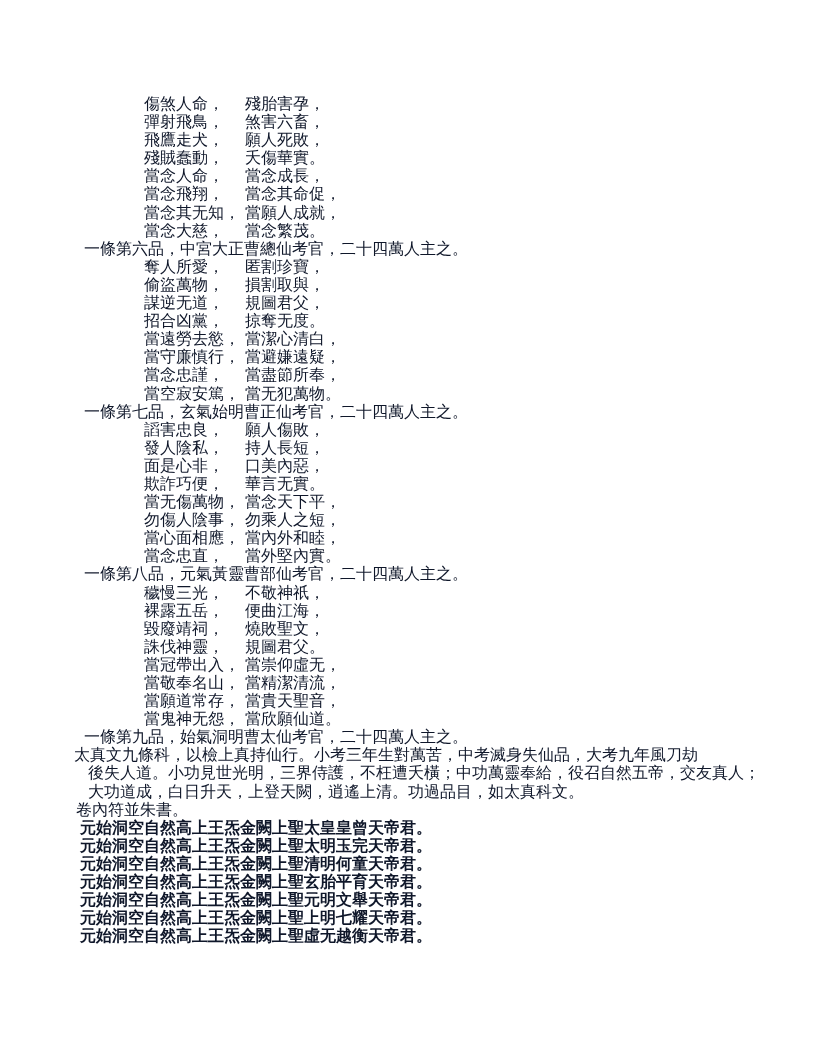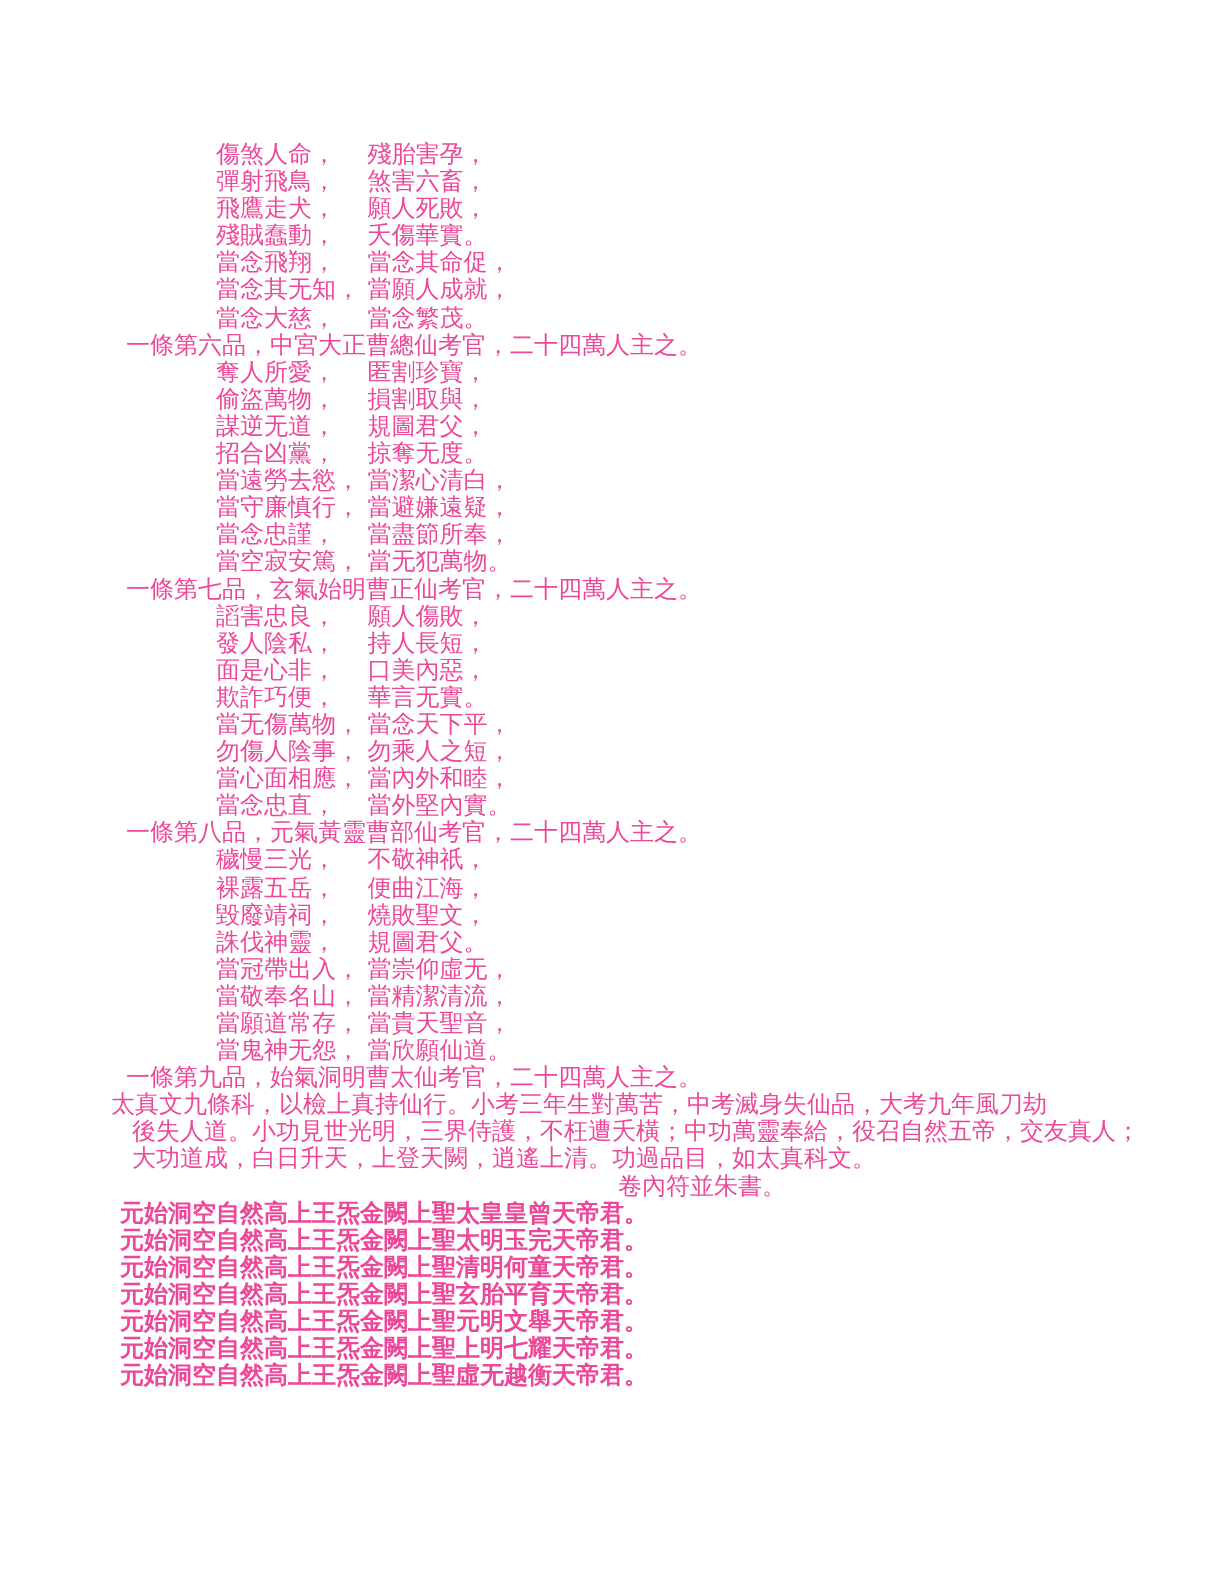--- a/index.html
+++ b/index.html
@@ -8,21 +8,21 @@
     background: #e8e8e8;
   }
   .page {
     position: relative;
     width: 816px;
     height: 1056px;
     margin: 0 auto;
     background: #ffffff;
     overflow: hidden;
     font-family: "Liberation Serif", "DejaVu Serif", serif;
-    color: #ec4899;
+    color: #0f172a;
   }
   .content {
     position: absolute;
     top: 95px;
     left: 0;
     right: 0;
   }
   .line {
     font-size: 16px;
     line-height: 18.1px;
@@ -30,32 +30,33 @@
     letter-spacing: 0;
   }
   .line.couplet  { padding-left: 144px; }
   .line.couplet .c1 {
     display: inline-block;
     width: 101px;
   }
   .line.section     { padding-left: 84px; }
   .line.para_indent { padding-left: 74px; }
   .line.para_flush  { padding-left: 88px;  }
-  .line.note        { padding-left: 120px; text-align: center; }
+  .line.note        { padding-left: 76px; }
   .line.list        { padding-left: 80px; font-weight: bold; }
 </style>
 </head>
 <body>
 
 <div class="page">
   <div class="content" id="content">
       <div class="line couplet"><span class="c1">傷煞人命，</span><span class="c2">殘胎害孕，</span></div>
       <div class="line couplet"><span class="c1">彈射飛鳥，</span><span class="c2">煞害六畜，</span></div>
       <div class="line couplet"><span class="c1">飛鷹走犬，</span><span class="c2">願人死敗，</span></div>
       <div class="line couplet"><span class="c1">殘賊蠢動，</span><span class="c2">夭傷華實。</span></div>
+      <div class="line couplet"><span class="c1">當念人命，</span><span class="c2">當念成長，</span></div>
       <div class="line couplet"><span class="c1">當念飛翔，</span><span class="c2">當念其命促，</span></div>
       <div class="line couplet"><span class="c1">當念其无知，</span><span class="c2">當願人成就，</span></div>
       <div class="line couplet"><span class="c1">當念大慈，</span><span class="c2">當念繁茂。</span></div>
       <div class="line section">一條第六品，中宮大正曹總仙考官，二十四萬人主之。</div>
       <div class="line couplet"><span class="c1">奪人所愛，</span><span class="c2">匿割珍寶，</span></div>
       <div class="line couplet"><span class="c1">偷盜萬物，</span><span class="c2">損割取與，</span></div>
       <div class="line couplet"><span class="c1">謀逆无道，</span><span class="c2">規圖君父，</span></div>
       <div class="line couplet"><span class="c1">招合凶黨，</span><span class="c2">掠奪无度。</span></div>
       <div class="line couplet"><span class="c1">當遠勞去慾，</span><span class="c2">當潔心清白，</span></div>
       <div class="line couplet"><span class="c1">當守廉慎行，</span><span class="c2">當避嫌遠疑，</span></div>

